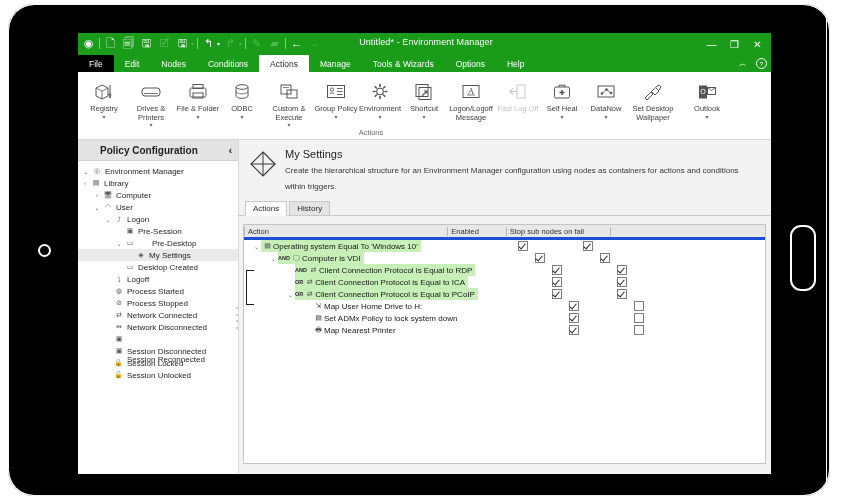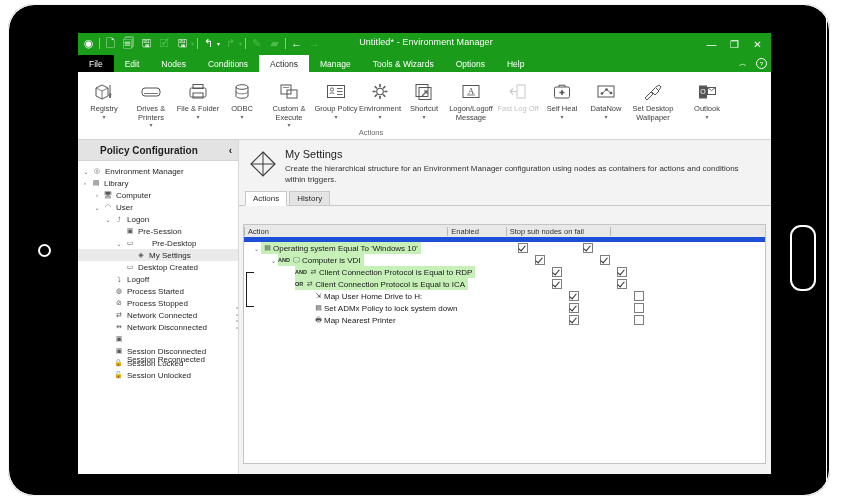--- a/index.html
+++ b/index.html
@@ -75,32 +75,32 @@
   .ti{width:12px;display:flex;align-items:center;justify-content:center;color:#585858;}
   .splitter{position:absolute;right:-1px;top:50%;width:3px;height:22px;
             display:flex;flex-direction:column;justify-content:space-between;}
   .splitter i{display:block;width:2px;height:2px;background:#b9b9b9;border-radius:50%;}
 
   
   .content{flex:1;background:#f3f3f3;position:relative;}
   .chead{display:flex;padding:8px 10px 6px 8px;background:#f3f3f3;}
   .cdiamond{width:28px;height:28px;margin:2px 8px 0 2px;flex:none;position:relative;}
   .ctitle{font-size:11px;color:#1e1e1e;margin:0 0 3px 0;}
-  .cdesc{font-size:8px;color:#343434;line-height:11px;max-width:455px;}
+  .cdesc{font-size:8px;color:#343434;line-height:16px;max-width:455px;}
 
   .tabstrip{display:flex;align-items:flex-end;height:14px;padding-left:6px;
             border-bottom:1px solid #c8c8c8;background:#f3f3f3;}
   .ctab{font-size:8px;padding:2px 7px 2px 7px;color:#2c2c2c;background:#e4e4e4;
         border:1px solid #c8c8c8;border-bottom:none;margin-right:2px;}
   .ctab.active{background:#ffffff;border-bottom:1px solid #ffffff;margin-bottom:-1px;}
 
   
   .gridwrap{position:absolute;left:4px;right:5px;top:84px;bottom:10px;background:#ffffff;
             border:1px solid #c4c4c4;display:flex;flex-direction:column;}
-  .ghdr{display:flex;height:12px;background:#e8e8e8;border-bottom:5px solid #1d4ed8;
+  .ghdr{display:flex;height:12px;background:#e8e8e8;border-bottom:3px solid #1d4ed8;
         font-size:7.5px;color:#303030;align-items:center;}
   .gh{border-left:1px solid #b9b9b9;padding-left:3px;height:9px;line-height:9px;}
   .gbody{position:relative;flex:1;background:#ffffff;}
   .grow{display:flex;height:12px;align-items:center;font-size:8px;color:#171717;}
   .gcell-action{width:238px;display:flex;align-items:center;height:12px;}
   .hl{background:#c6f0b8;}
   .gnode{display:flex;align-items:center;height:12px;padding-right:3px;white-space:nowrap;}
   .exp{width:9px;text-align:center;font-size:6px;color:#5d5d5d;flex:none;}
   .op{font-size:5.5px;font-weight:bold;color:#2a2a2a;margin-right:1px;flex:none;}
   .nico{width:11px;display:flex;align-items:center;justify-content:center;flex:none;color:#4f4f4f;}
@@ -536,20 +536,36 @@
                   </div>
                 </div>
                 <div class="cbcell">
                   <div class="cb on"></div>
                 </div>
                 <div class="cbcell">
                   <div class="cb on"></div>
                 </div>
               </div>
               <div class="grow">
+                <div class="gcell-action" style="padding-left: 42px;">
+                  <span class="exp" style="background: rgb(255, 255, 255); margin-left: 0px;">⌄</span>
+                  <div class="gnode hl">
+                    <span class="op">OR</span>
+                    <span class="nico" style="font-size: 7px;">⇄</span>
+                    <span>Client Connection Protocol is Equal to PCoIP</span>
+                  </div>
+                </div>
+                <div class="cbcell">
+                  <div class="cb on"></div>
+                </div>
+                <div class="cbcell">
+                  <div class="cb on"></div>
+                </div>
+              </div>
+              <div class="grow">
                 <div class="gcell-action" style="padding-left: 59px;">
                   <span class="exp" style="background: rgb(255, 255, 255); margin-left: 0px;"></span>
                   <div class="gnode">
                     <span class="op"></span>
                     <span class="nico" style="font-size: 7px;">⇲</span>
                     <span>Map User Home Drive to H:</span>
                   </div>
                 </div>
                 <div class="cbcell">
                   <div class="cb on"></div>

